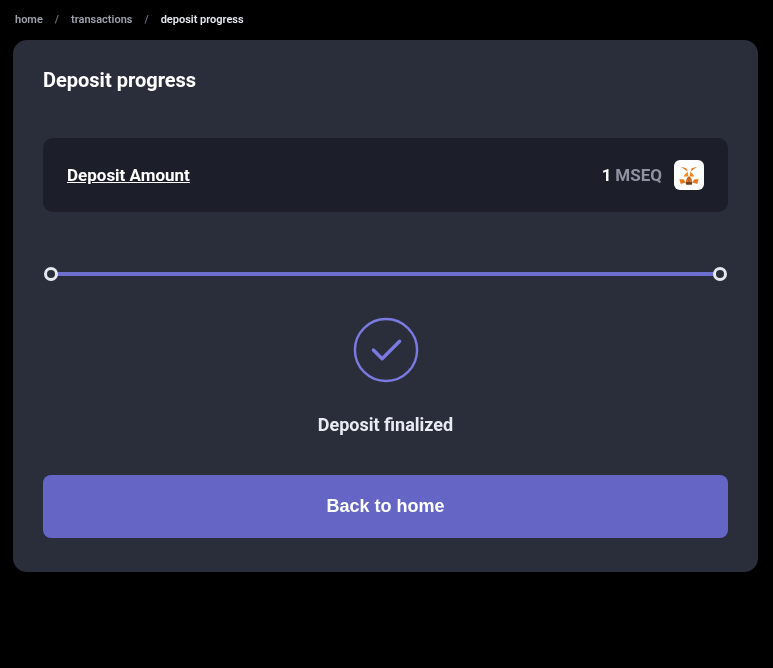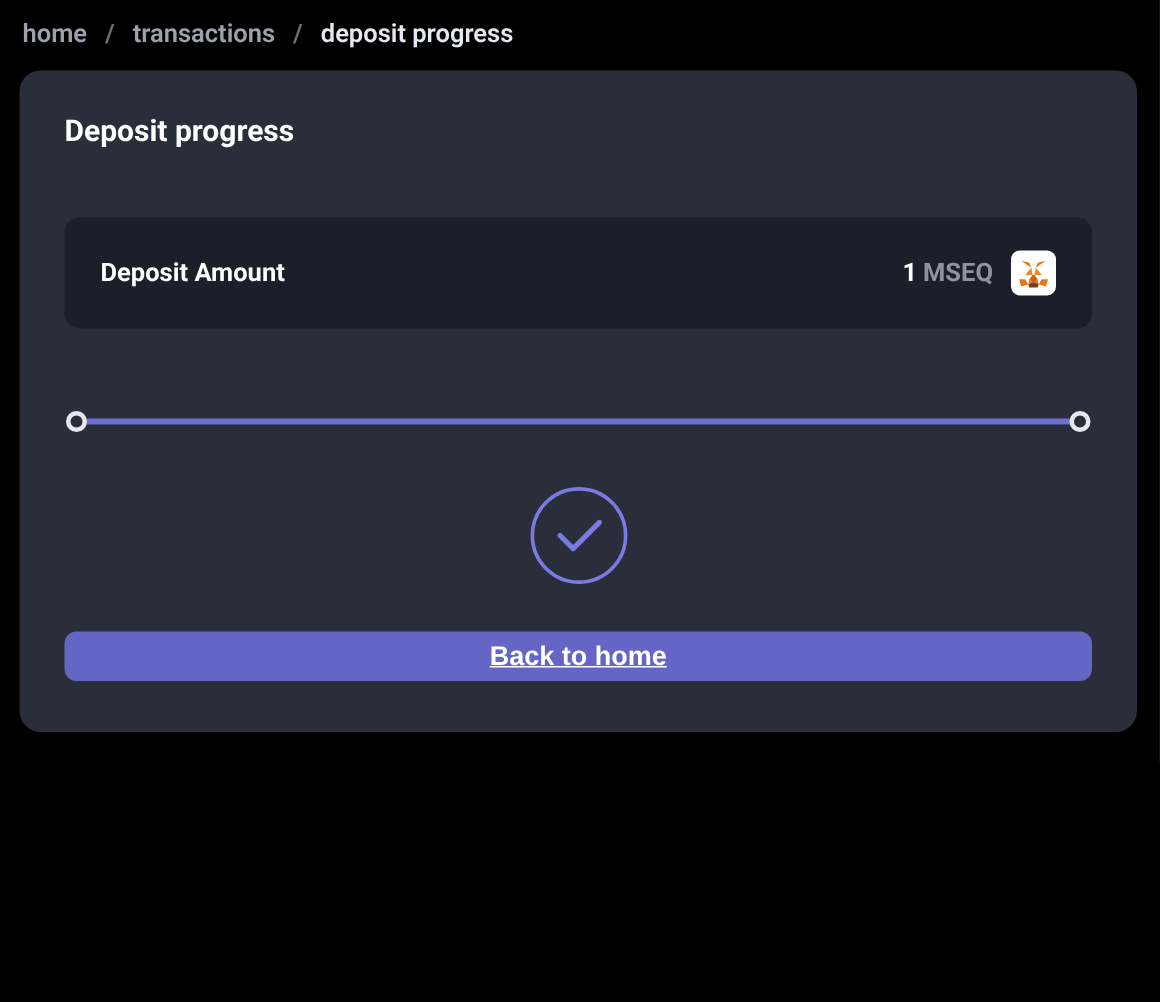--- a/index.html
+++ b/index.html
@@ -9,21 +9,21 @@
     font-family: -apple-system, BlinkMacSystemFont, "Segoe UI", Roboto, "Helvetica Neue", Arial, sans-serif;
     color: #fff;
     padding: 13px 13px 0 13px;
   }
 
   
   .breadcrumb {
     display: flex;
     align-items: center;
     gap: 12px;
-    font-size: 17px;
+    font-size: 11px;
     font-weight: 600;
     color: #9da1ad;
     padding: 0 2px 14px 2px;
   }
   .breadcrumb a {
     color: #9da1ad;
     text-decoration: none;
     cursor: pointer;
   }
   .breadcrumb .sep { color: #6b6e7a; }
@@ -59,20 +59,21 @@
     padding: 22px 24px;
     display: flex;
     align-items: center;
     justify-content: space-between;
     margin-bottom: 54px;
   }
   .amount-label {
     font-size: 17px;
     font-weight: 700;
     color: #fff;
+    text-decoration: underline;
   }
   .amount-right {
     display: flex;
     align-items: center;
     gap: 12px;
   }
   .amount-value {
     font-size: 17px;
     font-weight: 700;
     color: #fff;
@@ -138,30 +139,29 @@
     text-align: center;
     font-size: 18px;
     font-weight: 700;
     color: #e9ebf3;
     margin-bottom: 40px;
   }
 
   .home-btn {
     display: block;
     width: 100%;
-    padding: 6px 0;
+    padding: 21px 0;
     text-align: center;
     background: #6565c6;
     border: none;
     border-radius: 8px;
     color: #fff;
     font-size: 18px;
     font-weight: 800;
     cursor: pointer;
-    text-decoration: underline;
   }
 </style>
 </head>
 <body>
 
 <nav class="breadcrumb">
   <a href="#">home</a>
   <span class="sep">/</span>
   <a href="#">transactions</a>
   <span class="sep">/</span>
@@ -204,15 +204,16 @@
 
   <div class="check-wrap">
     <span class="check-circle">
       <svg viewBox="0 0 70 70" width="68" height="68">
         <circle cx="35" cy="35" r="32" fill="none" stroke="#7a7ae0" stroke-width="2.5"></circle>
         <path d="M22 35 L31 44 L49 26" fill="none" stroke="#7a7ae0" stroke-width="3.5" stroke-linecap="round" stroke-linejoin="round"></path>
       </svg>
     </span>
   </div>
 
+  <p class="status-text">Deposit finalized</p>
 
   <button class="home-btn">Back to home</button>
 </section>
 
 </body></html>

